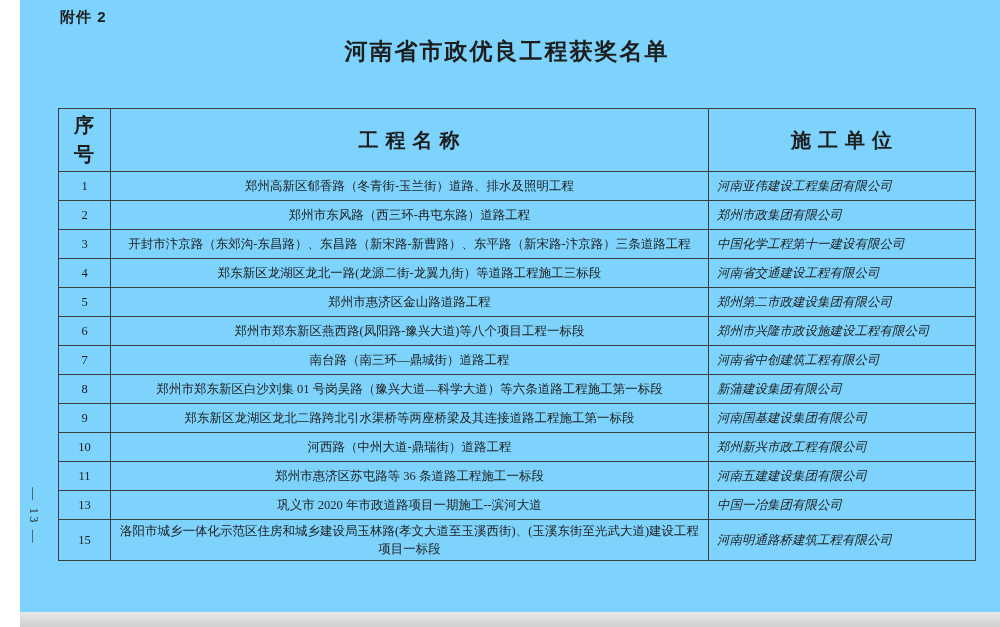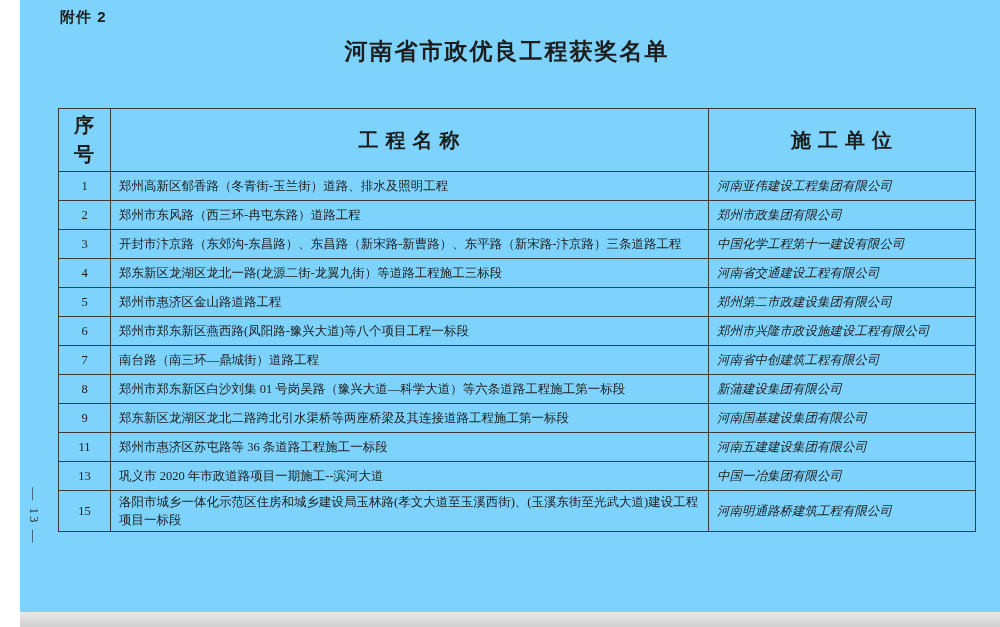--- a/index.html
+++ b/index.html
@@ -38,21 +38,21 @@
     line-height:1.45;
     vertical-align:middle;
     overflow:hidden;
   }
   table.awards th {
     height:45px; font-weight:bold; font-size:20px;
     letter-spacing:1px; text-align:center;
   }
   table.awards td { height:29px; }
   td.c-no { text-align:center; padding:2px 2px; }
-  td.c-project { text-align:left; }
+  td.c-project { text-align:center; }
   td.c-contractor { text-align:left; padding:2px 6px;font-style:italic; }
   .scan-bottom {
     position:absolute; left:0; bottom:0; width:1000px; height:15px;
     background:linear-gradient(#e9e9e9,#cfcfcf);
   }
 </style>
 </head>
 <body>
 
 <div id="page">
@@ -124,20 +124,25 @@
       <td class="c-project">郑州市郑东新区白沙刘集 01 号岗吴路（豫兴大道—科学大道）等六条道路工程施工第一标段</td>
       <td class="c-contractor">新蒲建设集团有限公司</td>
     </tr>
 
     <tr>
       <td class="c-no">9</td>
       <td class="c-project">郑东新区龙湖区龙北二路跨北引水渠桥等两座桥梁及其连接道路工程施工第一标段</td>
       <td class="c-contractor">河南国基建设集团有限公司</td>
     </tr>
 
+    <tr>
+      <td class="c-no">10</td>
+      <td class="c-project">河西路（中州大道-鼎瑞街）道路工程</td>
+      <td class="c-contractor">郑州新兴市政工程有限公司</td>
+    </tr>
 
     <tr>
       <td class="c-no">11</td>
       <td class="c-project">郑州市惠济区苏屯路等 36 条道路工程施工一标段</td>
       <td class="c-contractor">河南五建建设集团有限公司</td>
     </tr>
 
 
     <tr>
       <td class="c-no">13</td>

